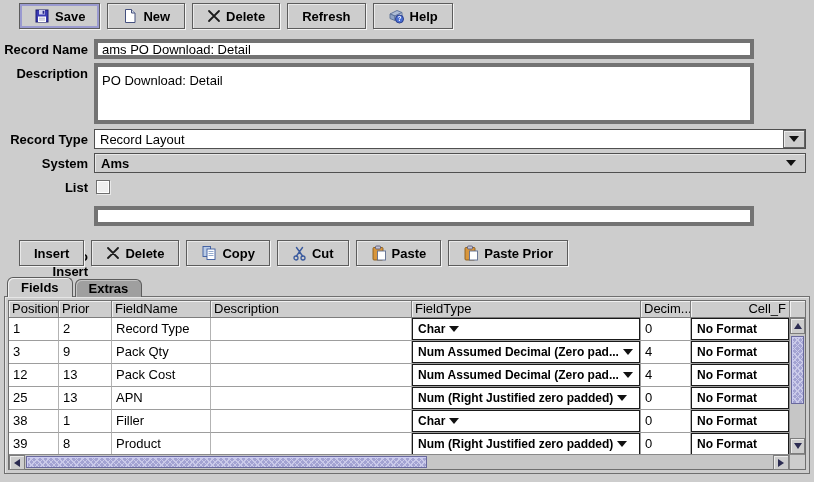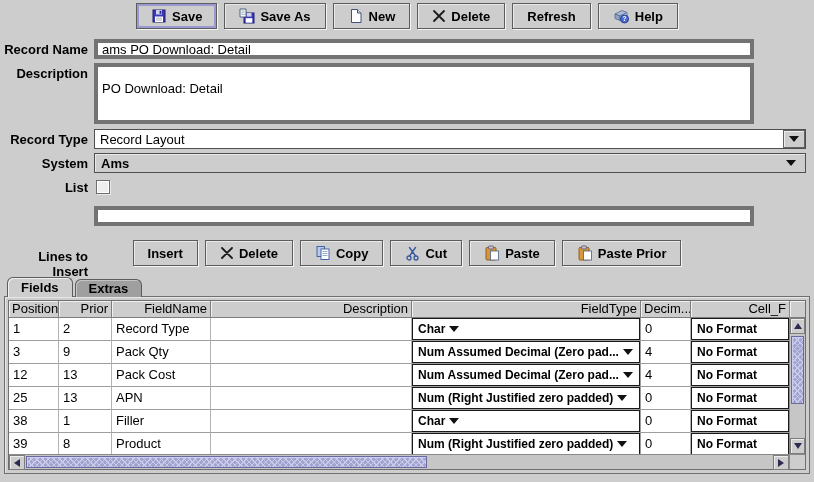--- a/index.html
+++ b/index.html
@@ -7,21 +7,21 @@
   body {
     font-family:"Liberation Sans", sans-serif;
     background:#cdcdcd;
     position:relative;
     overflow:hidden;
     color:#000;
   }
   .app { position:absolute; inset:0; }
 
   
-  .toolbar { position:absolute; left:0; right:0; display:flex; justify-content:center; gap:7px; }
+  .toolbar { position:absolute; left:0; right:0; display:flex; gap:7px;padding-left:19px; }
   .toolbar.top { top:3px; }
   .toolbar.mid { top:240px; }
   .mbtn {
     height:26px;
     background:#cdcdcd;
     border:1px solid #5c5c5c;
     box-shadow:1px 1px 0 #f4f4f4, inset 1px 1px 0 #e9e9e9;
     font:bold 13px "Liberation Sans", sans-serif;
     display:flex; align-items:center; justify-content:center; gap:5px;
     padding:0 14px;
@@ -35,21 +35,21 @@
   .flabel {
     position:absolute; left:0; width:88px; text-align:right;
     font:bold 13px "Liberation Sans", sans-serif;
   }
   .tfield {
     position:absolute; left:94px; width:660px;
     background:#fff; border:4px solid #737373;
     font:13px "Liberation Sans", sans-serif;
     padding:0 4px; outline:none;
   }
-  textarea.tfield { resize:none; padding:14px 4px; line-height:15px; }
+  textarea.tfield { resize:none; padding:6px 4px; line-height:15px; }
 
   .combo { position:absolute; left:94px; width:712px; height:20px; border:1px solid #4f4f4f; }
   .combo-edit { background:#fff; }
   .combo-edit .combo-text { position:absolute; left:5px; top:2px; font:13px "Liberation Sans", sans-serif; }
   .combo-edit .arrow-btn {
     position:absolute; right:0; top:0; bottom:0; width:22px;
     background:#cdcdcd; border:1px solid #636363;
     box-shadow:inset 1px 1px 0 #ececec;
     display:flex; align-items:center; justify-content:center;
   }
@@ -90,21 +90,21 @@
     grid-template-rows:153px 15px;
     background:#cdcdcd;
   }
   .grid { overflow:hidden; background:#cdcdcd; }
   .tr { display:grid; grid-template-columns:50px 53px 99px 201px 229px 50px 98px; }
   .th {
     height:17px; background:#cdcdcd;
     border-right:1px solid #7d7d7d; border-bottom:1px solid #7d7d7d;
     box-shadow:inset 1px 1px 0 #f1f1f1;
     font:13px "Liberation Sans", sans-serif;
-    text-align:right; line-height:16px; overflow:hidden; white-space:nowrap; padding:0 3px;
+    text-align:left; line-height:16px; overflow:hidden; white-space:nowrap; padding:0 3px;
   }
   .th.h-dec { text-align:left; }
   .th.h-fmt { text-align:right; border-right:none; }
   .td {
     height:23px; background:#fff;
     border-right:1px solid #b3b3b3; border-bottom:1px solid #9d9d9d;
     font:13px "Liberation Sans", sans-serif;
     line-height:22px; padding:0 4px; overflow:hidden; white-space:nowrap;
   }
   .td.c-type, .td.c-fmt { padding:0; border-right-color:#9d9d9d; }
@@ -173,32 +173,20 @@
         <rect x="5" y="2" width="6" height="4.5" fill="#cfcfee"></rect>
         <rect x="8.6" y="2.8" width="1.8" height="3" fill="#26268c"></rect>
         <rect x="4" y="8.5" width="8" height="5.5" fill="#ffffff"></rect>
         <line x1="5" y1="10.2" x2="11" y2="10.2" stroke="#9a9ab8" stroke-width="0.8"></line>
         <line x1="5" y1="12" x2="11" y2="12" stroke="#9a9ab8" stroke-width="0.8"></line>
       </svg>
       <span>Save</span>
     </button>
     <button class="mbtn">
       <svg width="16" height="16" viewBox="0 0 16 16">
-        <rect x="5" y="5" width="10" height="10" fill="#3a3ab4" stroke="#1d1d72"></rect>
-        <rect x="7.5" y="5" width="5" height="3.6" fill="#cfcfee"></rect>
-        <rect x="6.7" y="10.2" width="6.6" height="4.5" fill="#ffffff"></rect>
-        <path d="M1 1 h6 v8 h-6 z" fill="#ffffff" stroke="#44507e" stroke-width="0.9"></path>
-        <line x1="2.2" y1="3" x2="5.8" y2="3" stroke="#8aa" stroke-width="0.8"></line>
-        <line x1="2.2" y1="4.8" x2="5.8" y2="4.8" stroke="#8aa" stroke-width="0.8"></line>
-        <line x1="2.2" y1="6.6" x2="5.8" y2="6.6" stroke="#8aa" stroke-width="0.8"></line>
-      </svg>
-      <span>Save As</span>
-    </button>
-    <button class="mbtn">
-      <svg width="16" height="16" viewBox="0 0 16 16">
         <path d="M3.5 1.5 h6 l3.5 3.5 v9.5 h-9.5 z" fill="#ffffff" stroke="#44507e" stroke-width="1"></path>
         <path d="M9.5 1.5 v3.5 h3.5" fill="#d7dde8" stroke="#44507e" stroke-width="1"></path>
       </svg>
       <span>New</span>
     </button>
     <button class="mbtn">
       <svg width="14" height="14" viewBox="0 0 14 14">
         <path d="M2 2 L12 12 M12 2 L2 12" stroke="#1b1b1b" stroke-width="1.8" stroke-linecap="round"></path>
       </svg>
       <span>Delete</span>

